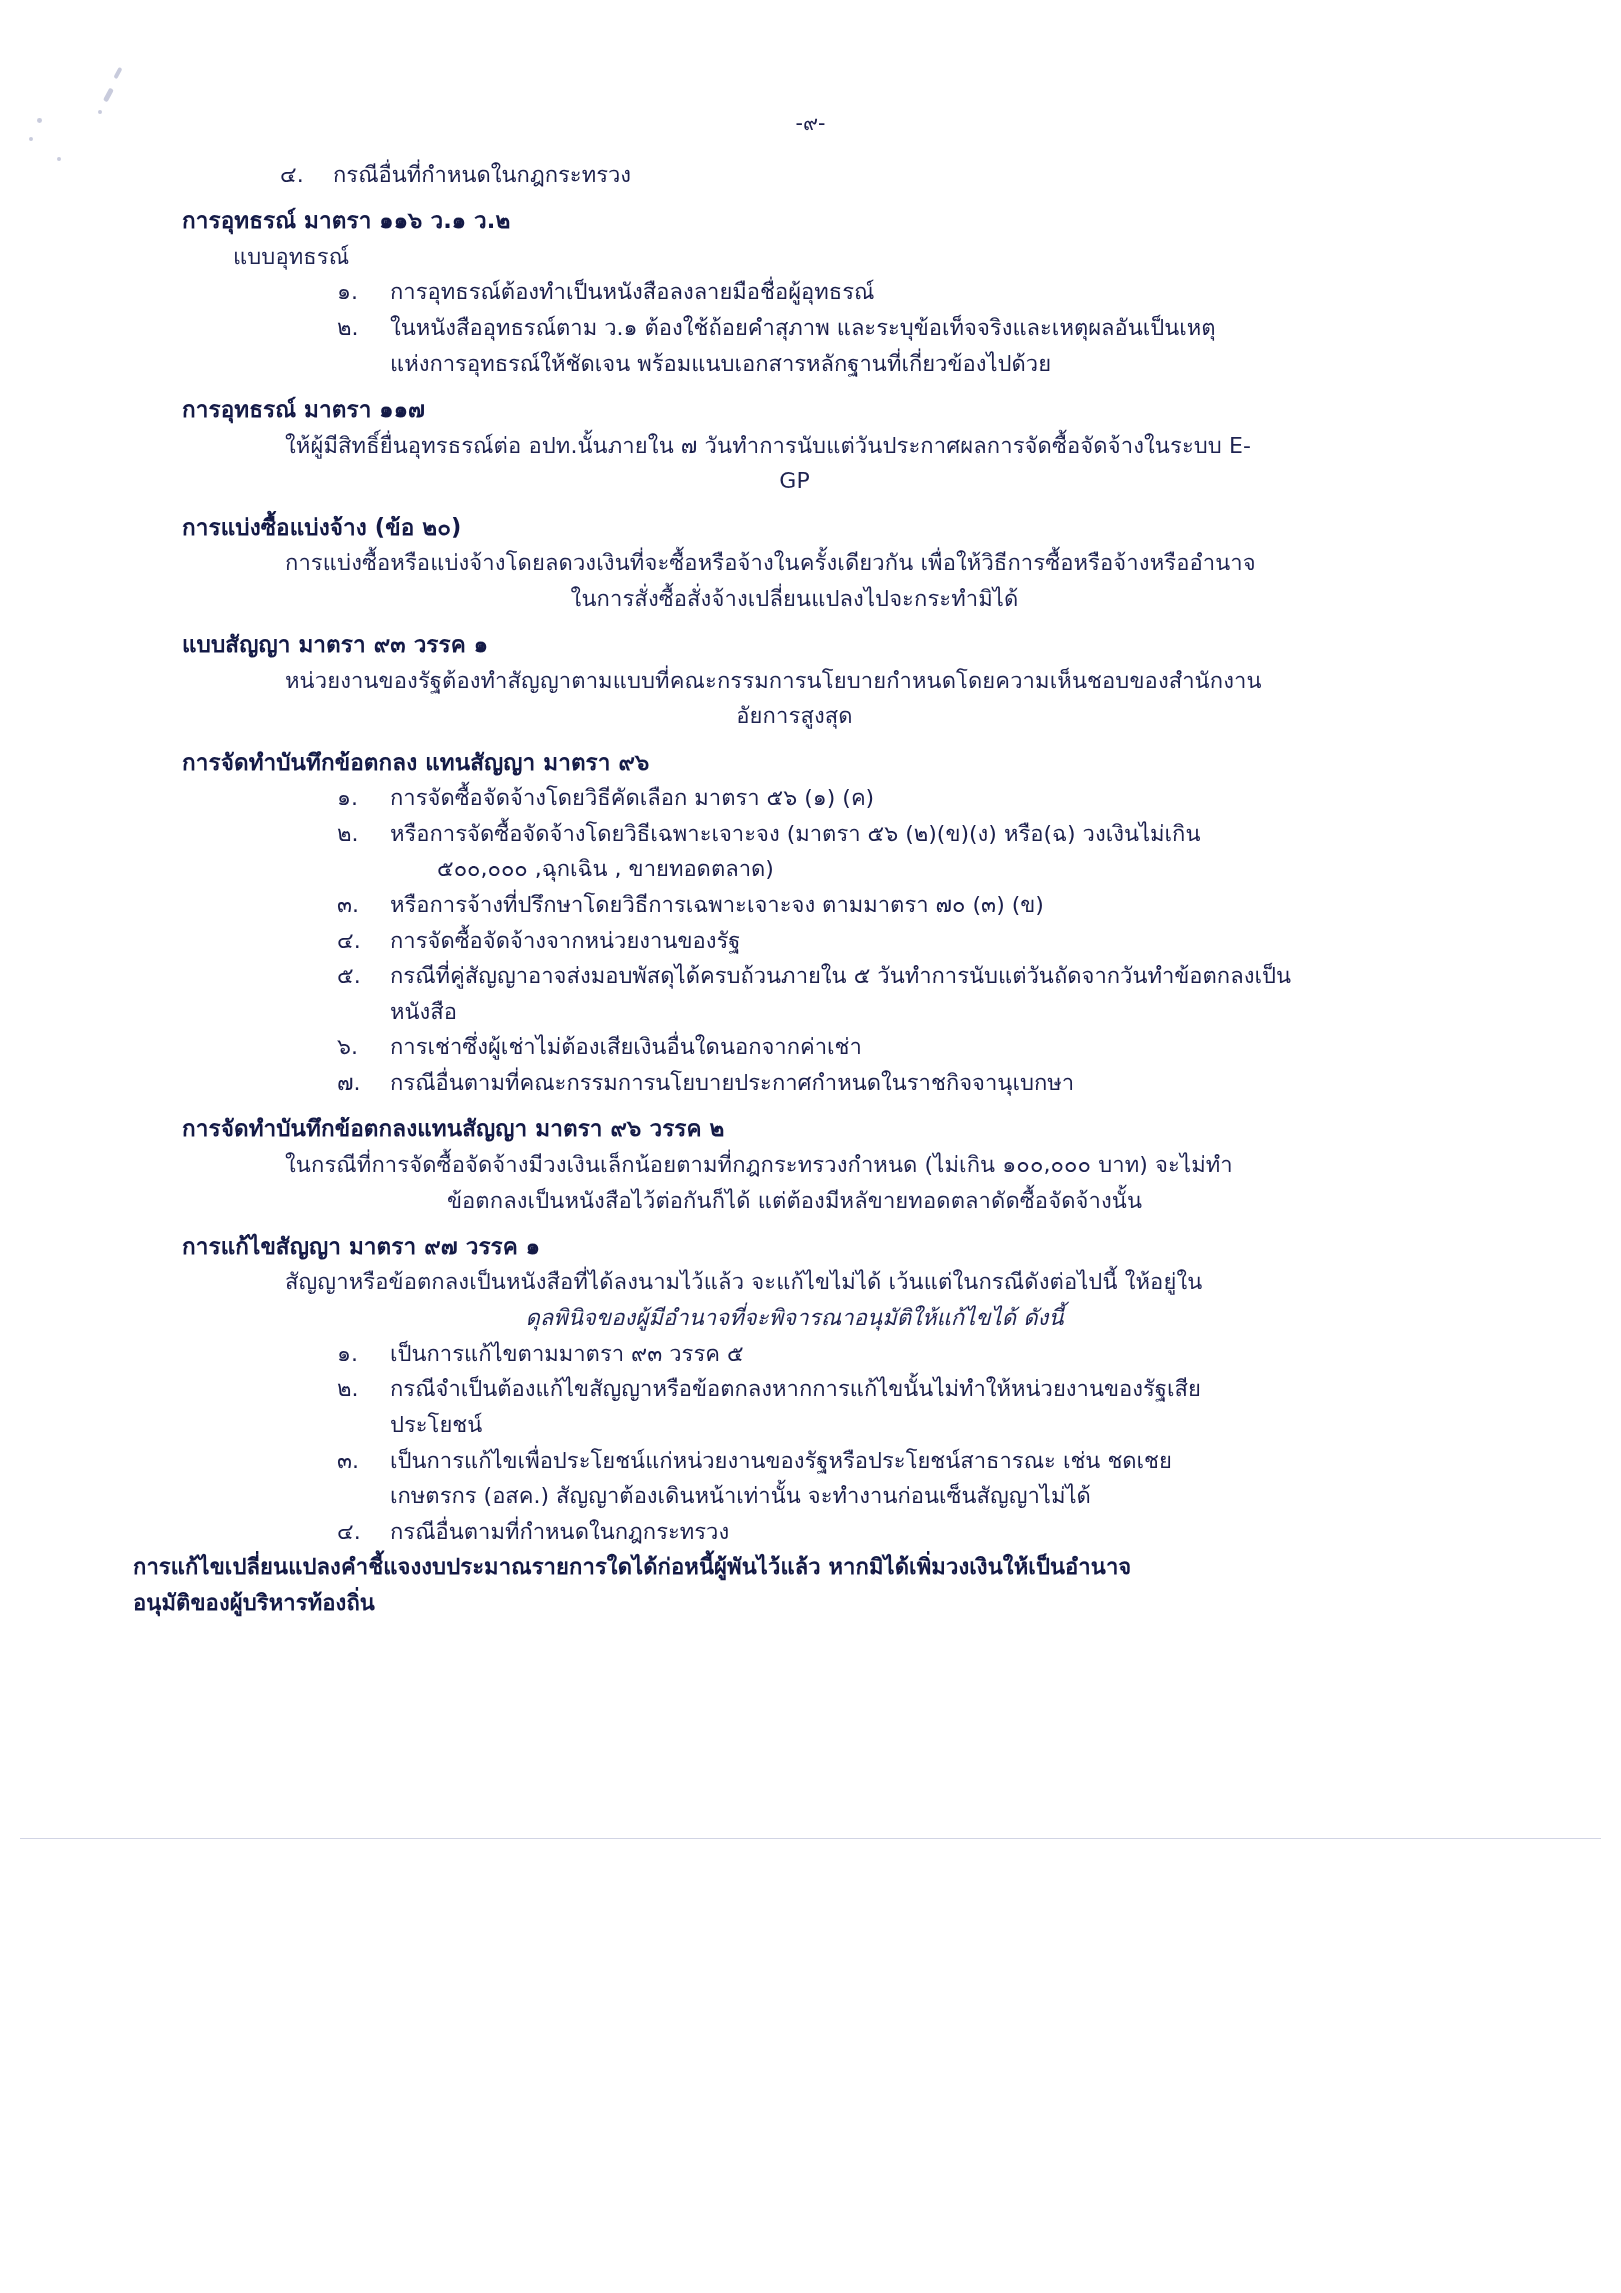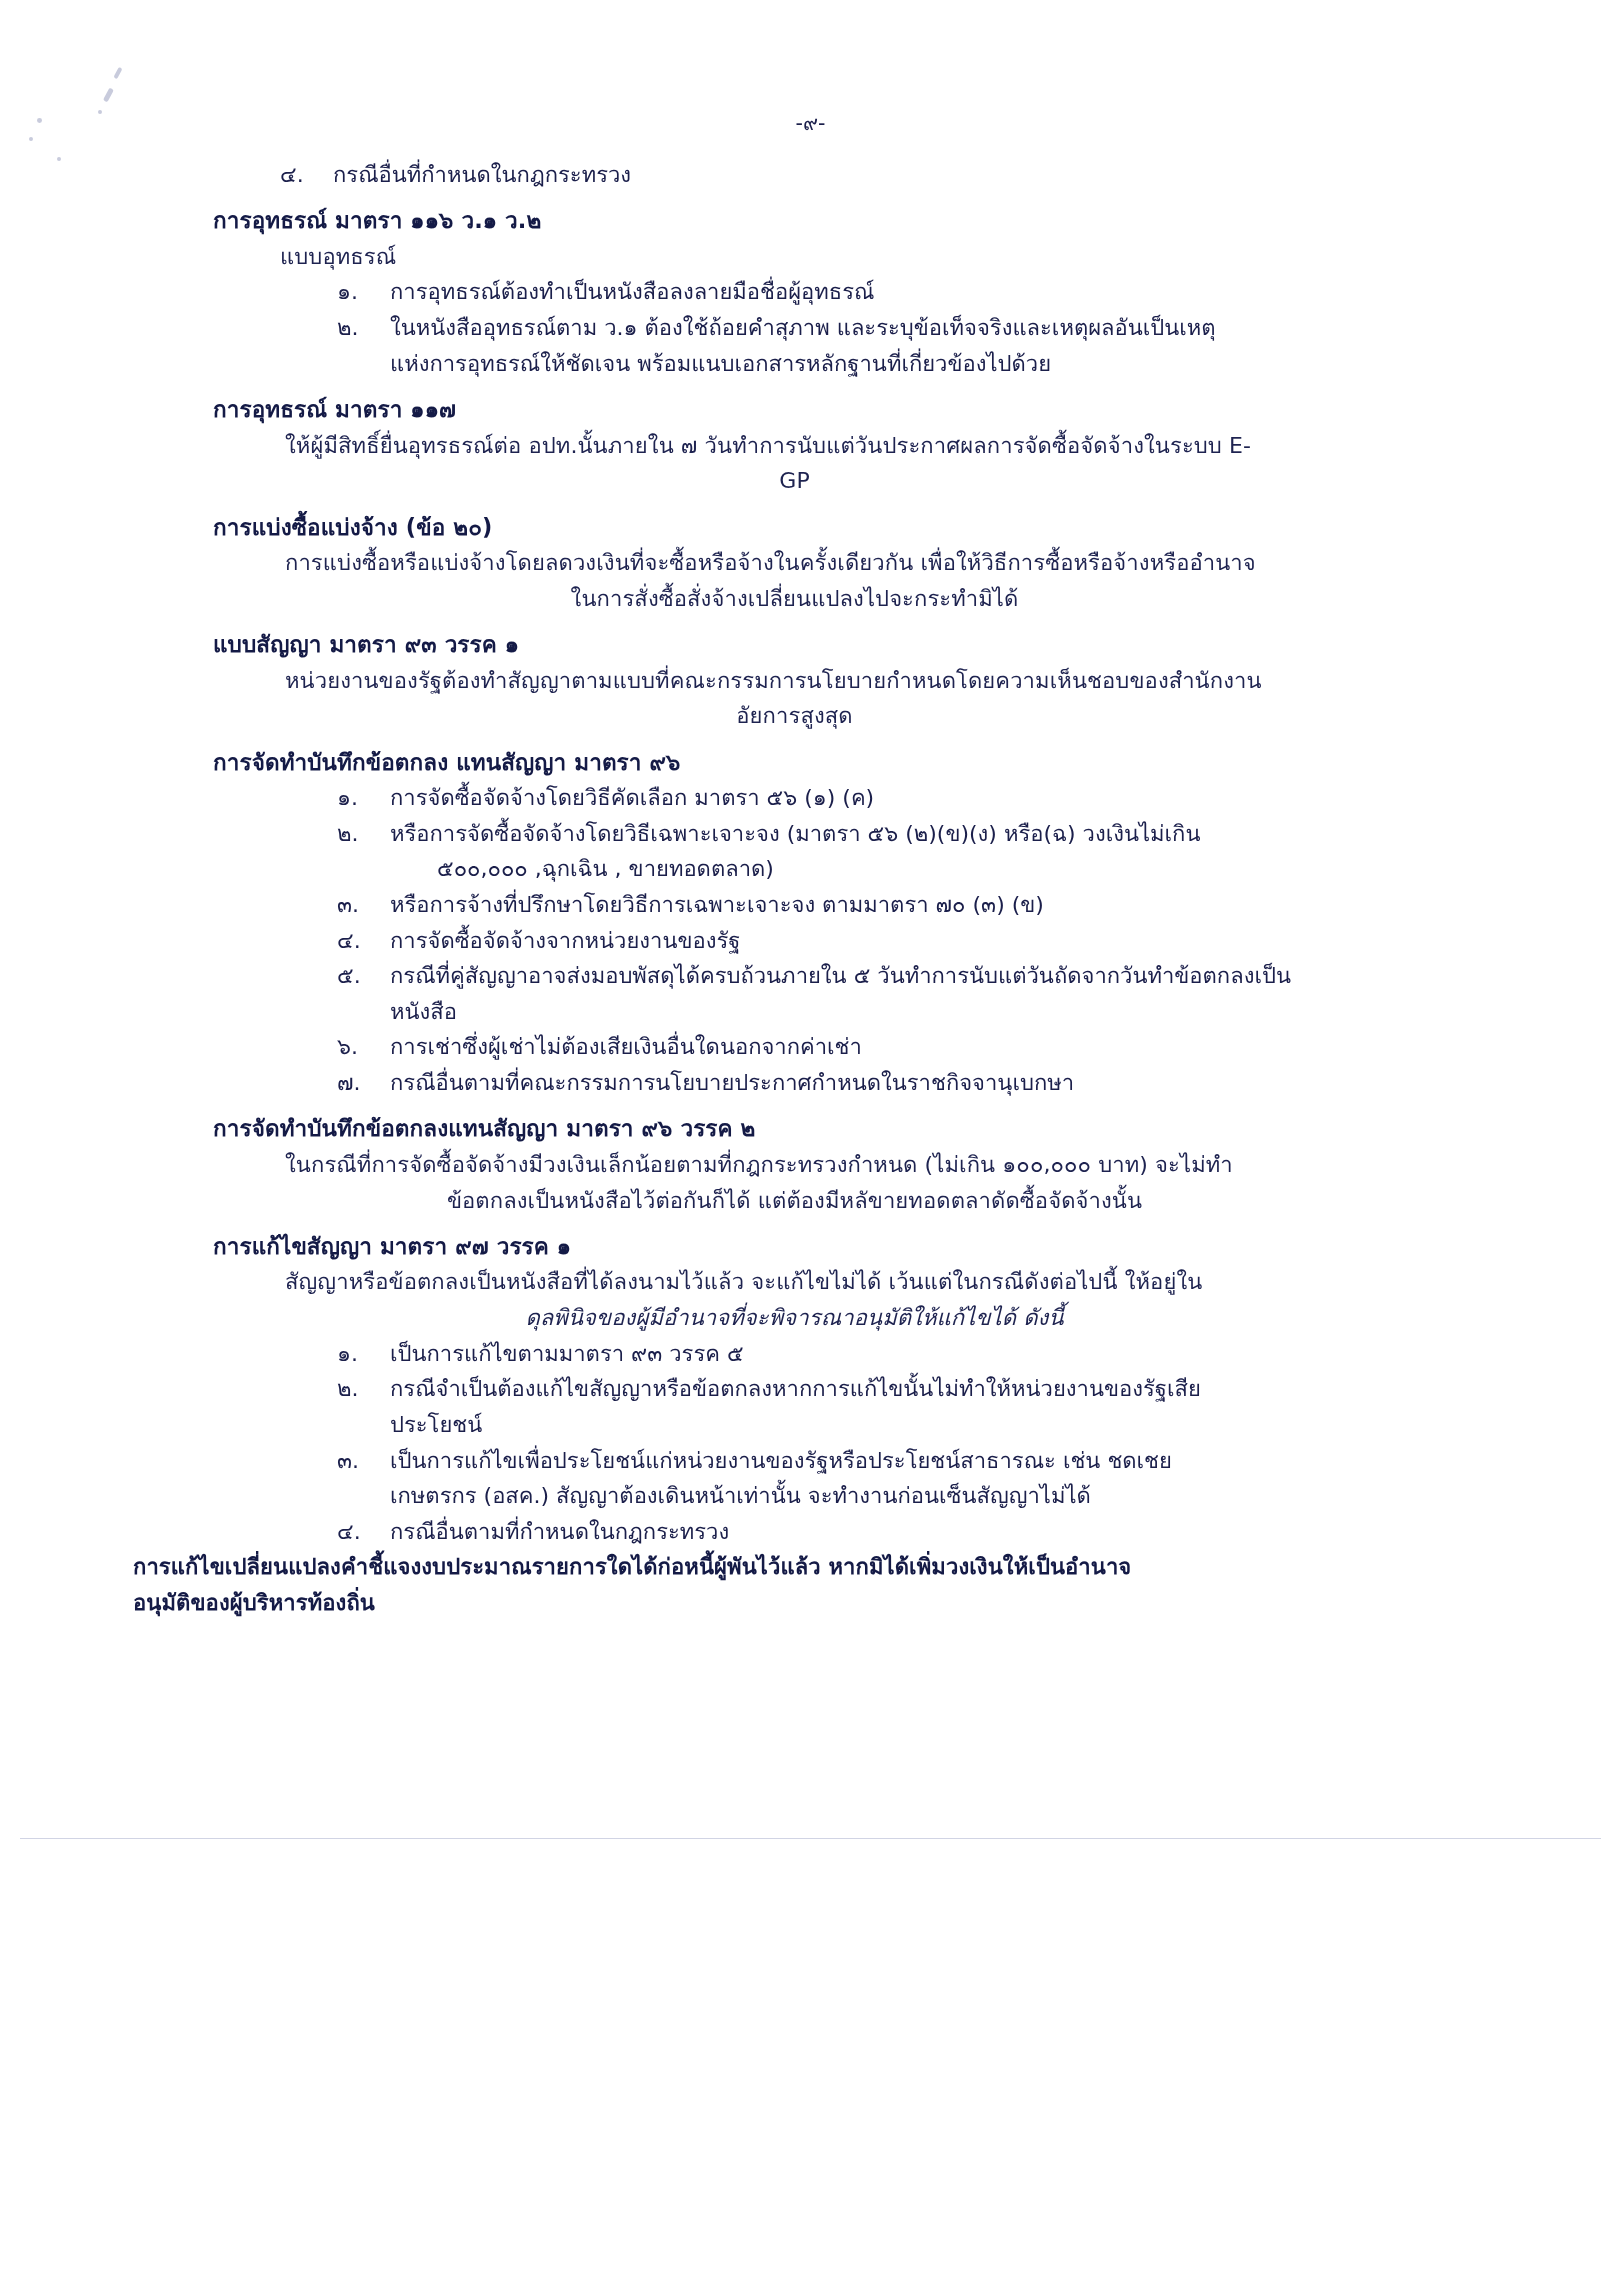--- a/index.html
+++ b/index.html
@@ -68,21 +68,20 @@
     text-align: left;
   }
   .item .txt {
     flex: 1 1 auto;
   }
   .heading {
     font-weight: bold;
     font-size: 22.5px;
     color: #141a46;
     margin-top: 9.8px;
-    margin-left: 31px;
   }
   .body-block {
     font-size: 22px;
     line-height: 1.62;
   }
   .hr-artifact {
     position: absolute;
     left: 19.6px;
     right: 19.6px;
     top: 1838px;
@@ -107,21 +106,21 @@
 
   <div class="content">
 
     <div class="item" style="margin-left:98px;">
       <span class="num">๔.</span>
       <span class="txt">กรณีอื่นที่กำหนดในกฎกระทรวง</span>
     </div>
 
     <div class="line heading">การอุทธรณ์  มาตรา  ๑๑๖  ว.๑ ว.๒</div>
 
-    <div class="line" style="margin-left:98px;"><span>แบบอุทธรณ์</span></div>
+    <div class="line" style="margin-left:51px;"><span>แบบอุทธรณ์</span></div>
 
     <div class="item">
       <span class="num">๑.</span>
       <span class="txt">การอุทธรณ์ต้องทำเป็นหนังสือลงลายมือชื่อผู้อุทธรณ์</span>
     </div>
 
     <div class="item">
       <span class="num">๒.</span>
       <span class="txt">
         <span>ในหนังสืออุทธรณ์ตาม ว.๑  ต้องใช้ถ้อยคำสุภาพ  และระบุข้อเท็จจริงและเหตุผลอันเป็นเหตุ</span><br>

